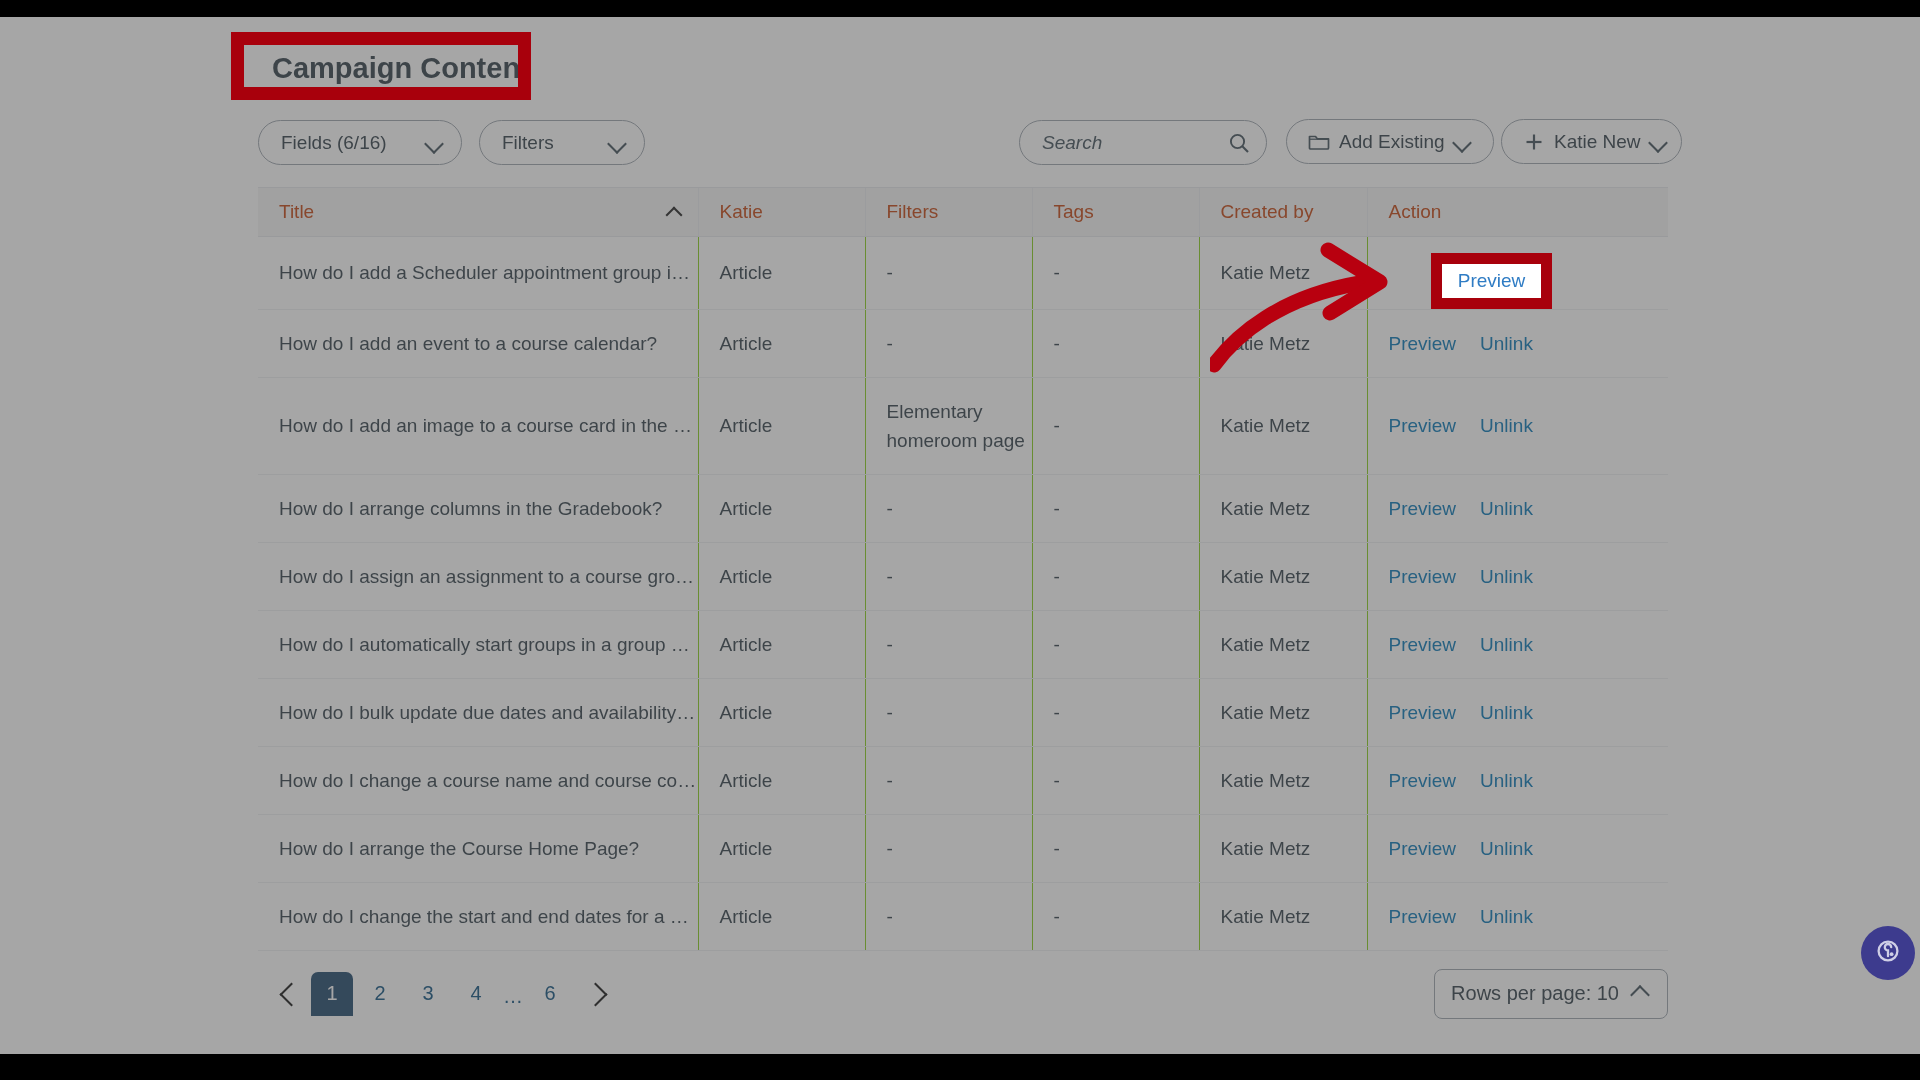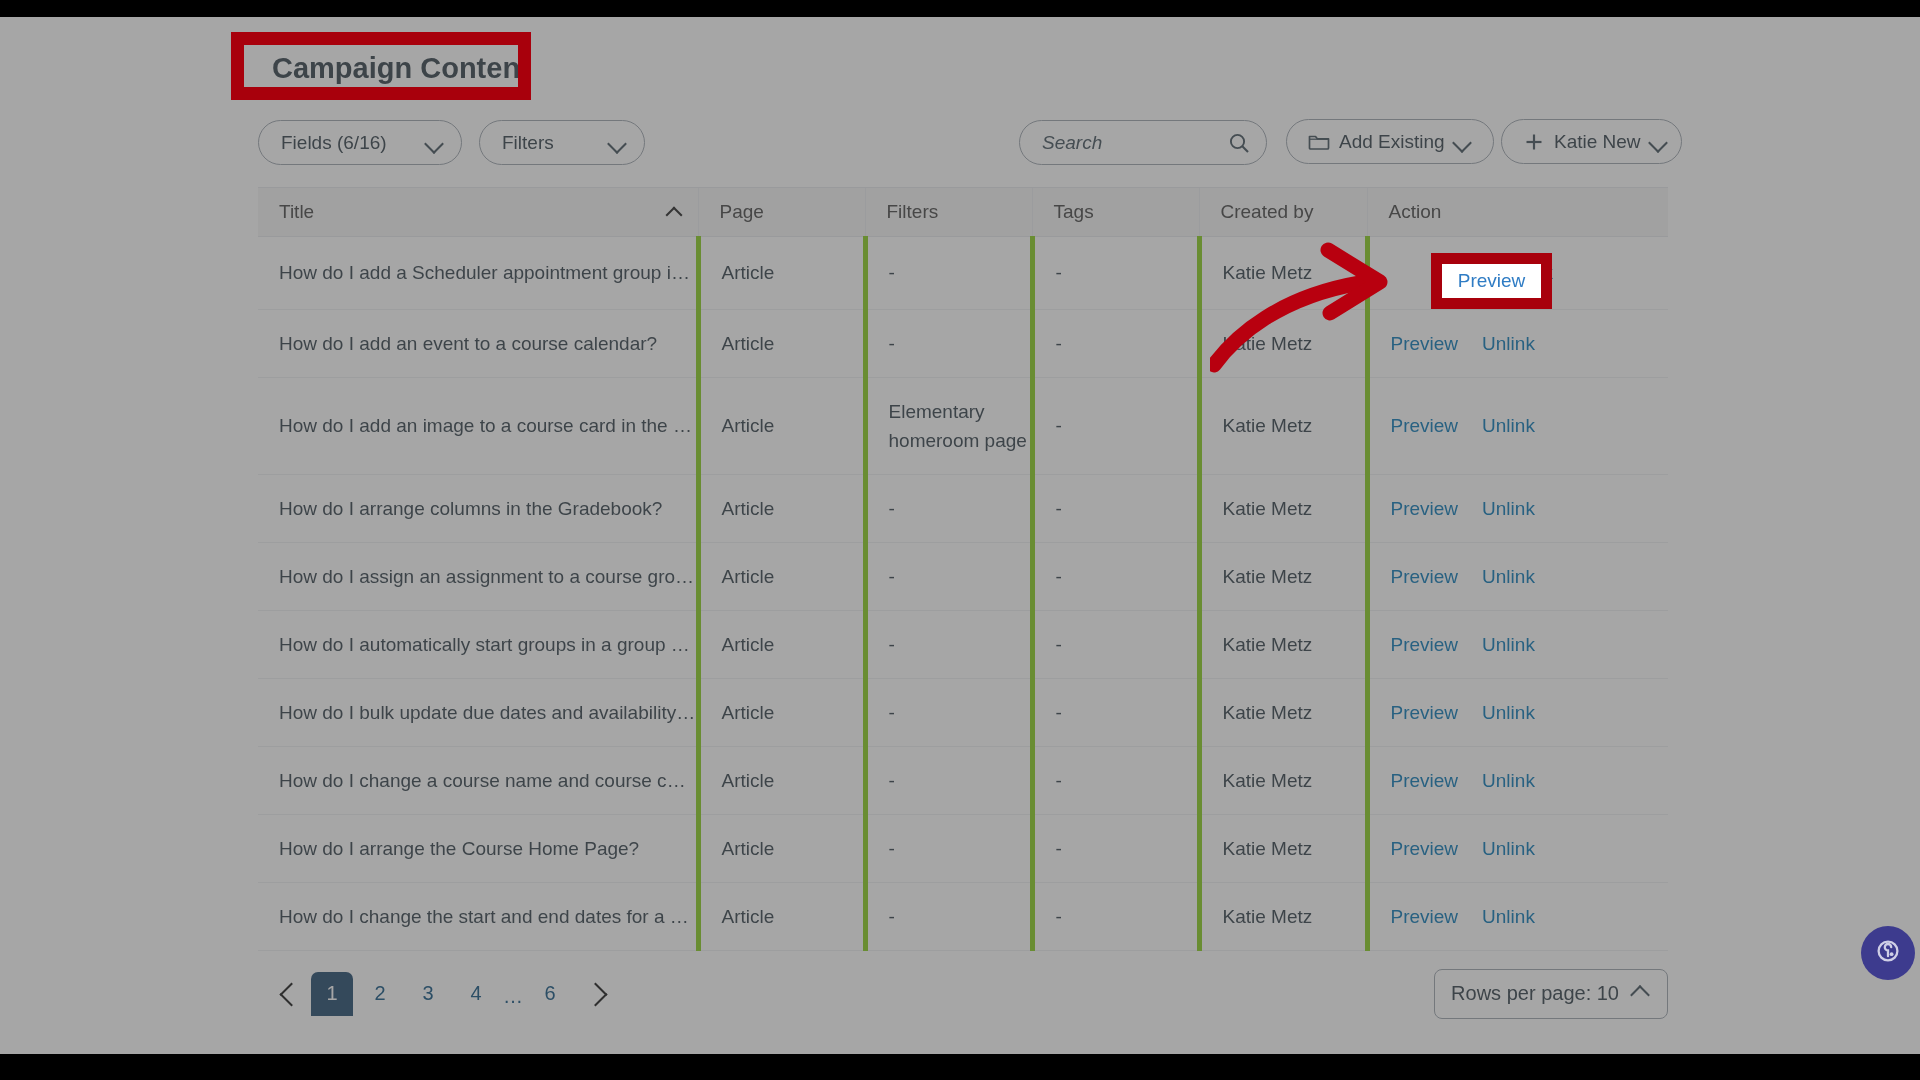--- a/index.html
+++ b/index.html
@@ -190,21 +190,21 @@
   table#content-table {
     width: 1410px;
     border-collapse: collapse;
     table-layout: fixed;
   }
   #content-table thead th {
     background: #f5f5f5;
     height: 48px;
     font-size: 19px;
     font-weight: normal;
-    color: #404040;
+    color: #c2410c;
     text-align: left;
     padding: 0 0 0 21px;
     border-right: 1px solid #e8ebee;
     border-bottom: 1px solid #e4e7ea;
     vertical-align: middle;
   }
   #content-table thead th:last-child { border-right: none; text-align: right; }
 
   .th-inner { display: flex; align-items: center; justify-content: space-between; padding-right: 16px; }
 
@@ -217,21 +217,21 @@
     width: 10px; height: 10px;
     border-left: 2.2px solid #1a1a1a;
     border-top: 2.2px solid #1a1a1a;
     transform: rotate(45deg);
   }
 
   #content-table tbody td {
     font-size: 19px;
     color: #2d3b45;
     padding: 19px 0 19px 21px;
-    border-right: 5px solid #84cc16;
+    border-right: 1px solid #84cc16;
     border-bottom: 1px solid #eceff1;
     vertical-align: middle;
     line-height: 29px;
     background: #ffffff;
   }
   #content-table tbody td:last-child { border-right: none; }
 
   .title-cell {
     white-space: nowrap;
     overflow: hidden;
@@ -468,21 +468,21 @@
           <thead>
             <tr id="header-row">
                 <th>
                   <div class="th-inner">
                     <span>Title</span>
                     <span class="sort-caret"></span>
                   </div>
                 </th>
                 <th>
                   <div class="th-inner">
-                    <span>Page</span>
+                    <span>Katie</span>
                   </div>
                 </th>
                 <th>
                   <div class="th-inner">
                     <span>Filters</span>
                   </div>
                 </th>
                 <th>
                   <div class="th-inner">
                     <span>Tags</span>

